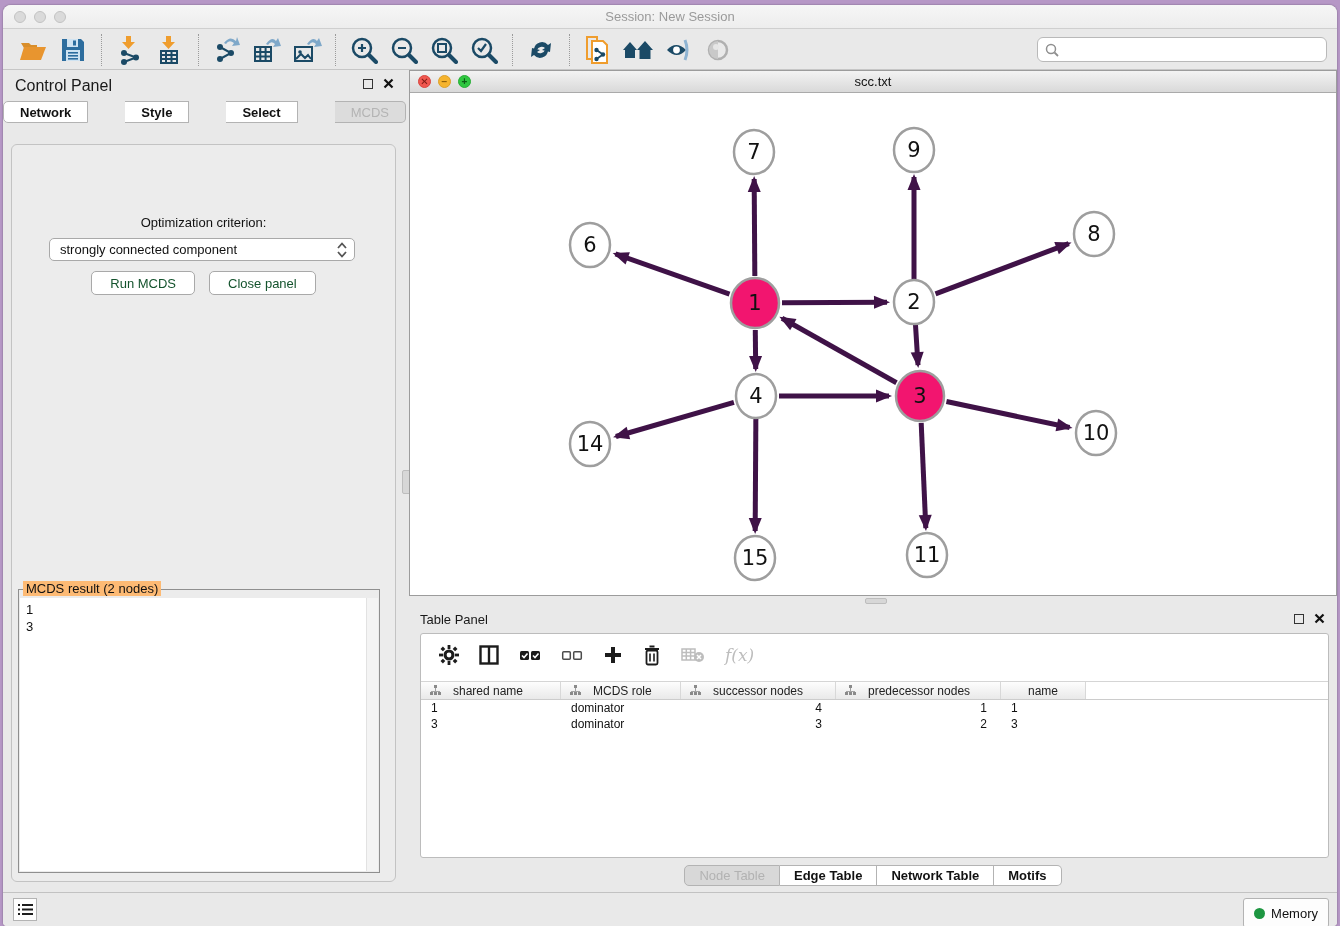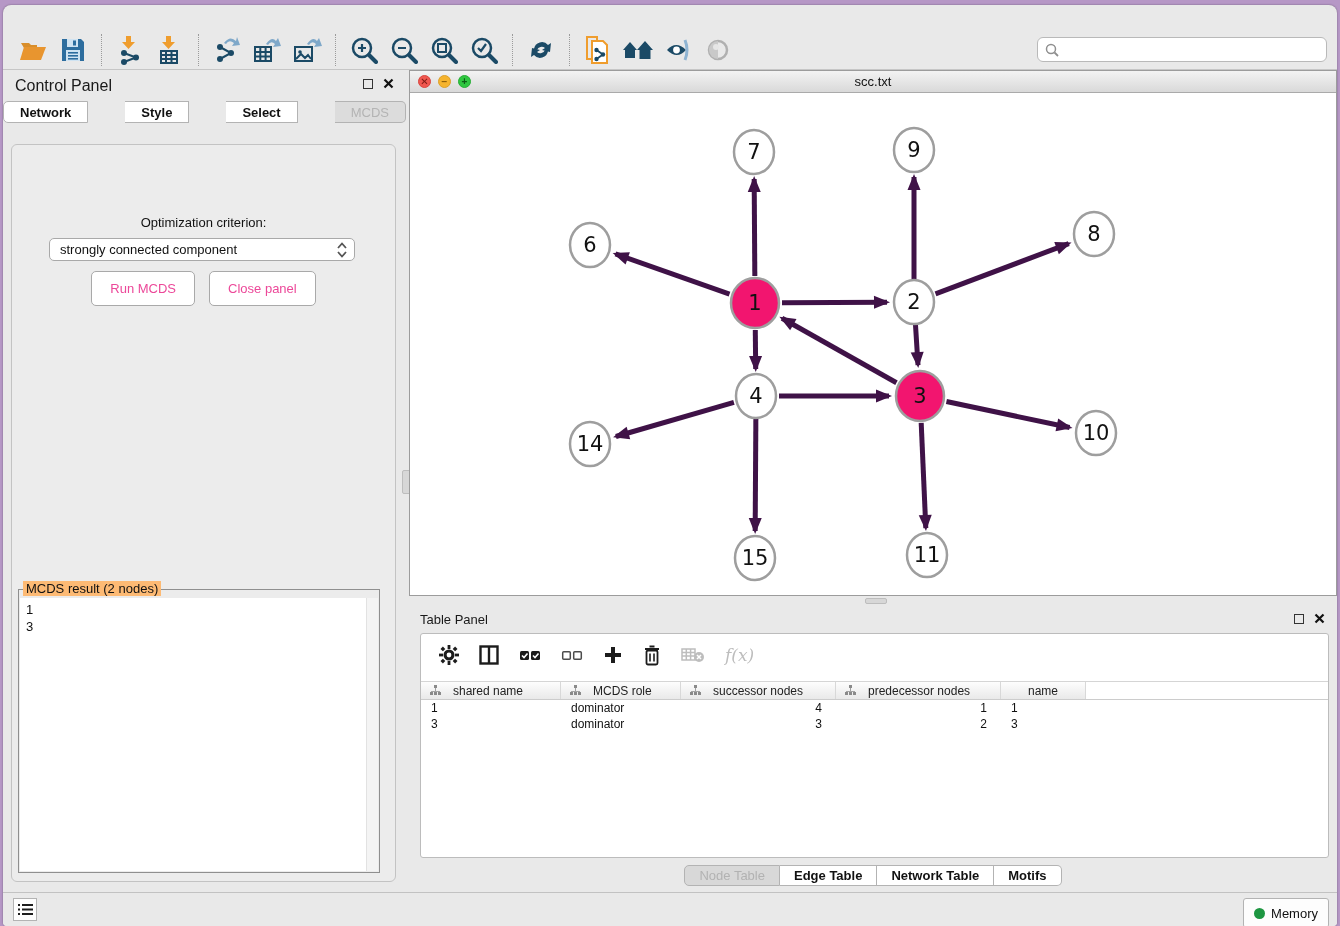--- a/index.html
+++ b/index.html
@@ -47,22 +47,22 @@
   .cp-tab:last-child { border-radius:0 5px 5px 0; }
   .cp-tab.selected { background:#dcdcdc; color:#b4b4b4; font-weight:normal; }
   .cp-body { position:absolute; left:8px; right:10px; top:53px; bottom:10px;
     background:#ececec; border:1px solid #c3c3c3; border-radius:6px;margin-top:21px; }
   .opt-label { position:absolute; left:0; right:0; top:70px; text-align:center; font-size:13px; color:#111; }
   .opt-select { position:absolute; left:37px; right:40px; top:93px; height:23px;
     background:#fff; border:1px solid #a9a9a9; border-radius:5px;
     display:flex; align-items:center; font-size:13px; color:#111; padding-left:10px; }
   .opt-stepper { position:absolute; right:6px; top:2px; }
   .btn-row { position:absolute; left:0; right:0; top:126px; display:flex; justify-content:center; gap:14px; }
-  .mac-btn { height:35px; padding:0 18px; background:#fff; border:1px solid #a9a9a9;
-    border-radius:5px; font-size:13px; color:#ec4899; display:flex; align-items:center; }
+  .mac-btn { height:24px; padding:0 18px; background:#fff; border:1px solid #a9a9a9;
+    border-radius:5px; font-size:13px; color:#14532d; display:flex; align-items:center; }
 
   .result-group { position:absolute; left:6px; right:15px; top:436px; bottom:8px; }
   .result-border { position:absolute; left:0; right:0; top:8px; bottom:0; border:1px solid #8f8f8f; }
   .result-legend { position:absolute; left:5px; top:0; background:#fdba74; padding:0 3px;
     font-size:13px; color:#111; z-index:2; }
   .result-inner { position:absolute; left:2px; right:2px; top:17px; bottom:2px; background:#fff; }
   .result-text { position:absolute; left:6px; top:3px; right:16px; bottom:3px;
     font-size:13px; color:#111; white-space:pre; line-height:17px; }
   .result-scroll { position:absolute; right:0; top:0; bottom:0; width:12px;
     background:#f4f4f4; border-left:1px solid #e2e2e2; }
@@ -123,20 +123,28 @@
     background:#fdfdfd; border:1px solid #b3b3b3; border-radius:3px;
     display:flex; align-items:center; gap:6px; font-size:13px; color:#111; }
   .mem-dot { width:11px; height:11px; border-radius:50%; background:#1d9641; }
 </style>
 </head>
 <body>
 
 <div class="desktop">
   <div class="window">
 
+    <div class="titlebar">
+      <div class="traffic">
+        <span class="tl"></span>
+        <span class="tl"></span>
+        <span class="tl"></span>
+      </div>
+      <div class="win-title">Session: New Session</div>
+    </div>
 
     <div class="toolbar">
       <div class="tb-btn">
         <svg width="30" height="26" viewBox="0 0 30 26">
             <path d="M3 6 h8 l2 2 h6 v3 H6 z" fill="#d98e2b"></path>
             <path d="M2 23 L6 10 h22 l-5 13 z" fill="#e8952f"></path>
           </svg>
       </div>
       <div class="tb-btn">
         <svg width="26" height="26" viewBox="0 0 26 26">

